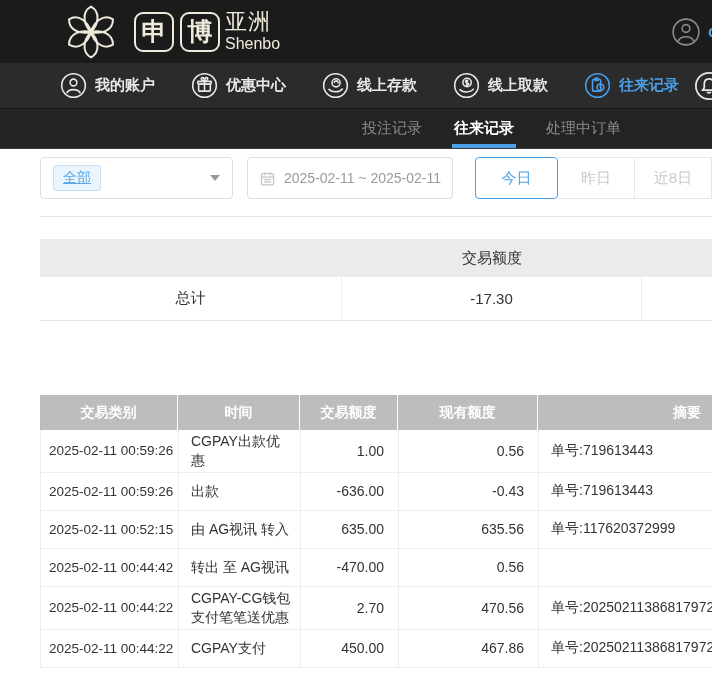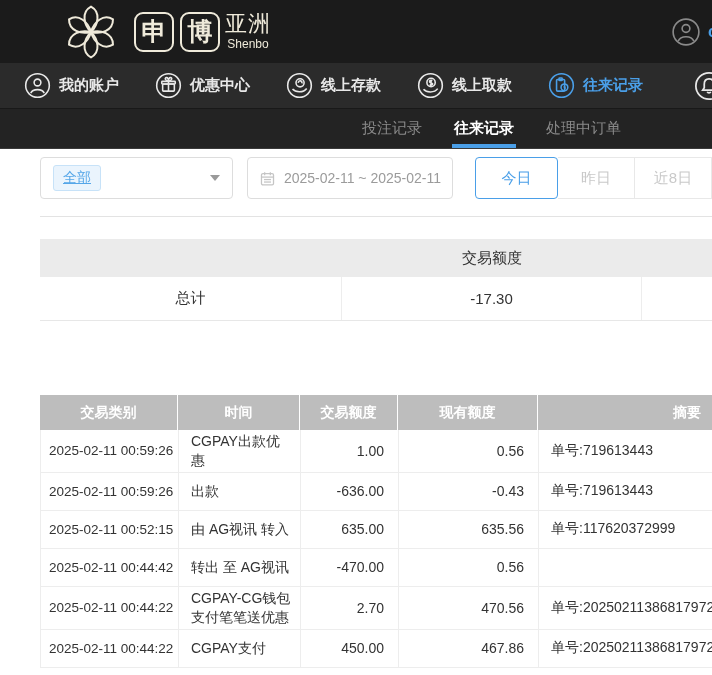--- a/index.html
+++ b/index.html
@@ -8,27 +8,27 @@
     background:#fff;font-family:"Liberation Sans",sans-serif;
   }
   
   .topbar{height:63px;background:#1b1b1b;position:relative;overflow:hidden;display:flex;align-items:center;}
   .logo{display:flex;align-items:center;margin-left:54px;cursor:pointer;}
   .flower{width:74px;height:60px;display:flex;align-items:center;justify-content:center;}
   .logo-box{width:36px;height:36px;border:2px solid #efeada;border-radius:9px;display:flex;align-items:center;
     justify-content:center;font-size:25px;font-weight:bold;color:#efeada;margin-left:6px;}
   .logo-right{display:flex;flex-direction:column;color:#efeada;line-height:1;margin-left:5px;}
   .logo-region{font-size:22px;letter-spacing:1px;}
-  .logo-sub{font-size:12px;margin-top:3px;text-align:center;}
+  .logo-sub{font-size:16px;margin-top:3px;}
   .topbar-user{position:absolute;right:-5px;top:0;height:100%;display:flex;align-items:center;gap:7px;cursor:pointer;}
   .avatar-icon{color:#8a8a8a;display:flex;}
   .username{color:#4A9FE8;font-size:16px;font-weight:bold;}
   
   .nav{height:45px;background:#2b2b2b;display:flex;align-items:center;position:relative;overflow:hidden;
-    padding-left:24px;gap:36px;border-bottom:1px solid #191919;}
+    padding-left:60px;gap:36px;border-bottom:1px solid #191919;}
   .nav-item{display:flex;align-items:center;gap:8px;color:#e8e8e8;font-size:15px;font-weight:bold;cursor:pointer;white-space:nowrap;}
   .nav-item.active{color:#4A9FE8;}
   .nav-icon{display:flex;}
   .nav-bell{position:absolute;right:-12px;top:50%;transform:translateY(-50%);color:#e8e8e8;display:flex;cursor:pointer;}
   
   .subnav{height:40px;background:#232323;display:flex;align-items:stretch;gap:32px;padding-left:362px;border-bottom:1px solid #3a3a3a;box-sizing:border-box;}
   .subnav-tab{display:flex;align-items:center;color:#8a8a8a;font-size:15px;position:relative;cursor:pointer;white-space:nowrap;}
   .subnav-tab.active{color:#fff;font-weight:bold;}
   .subnav-tab.active::after{content:"";position:absolute;left:-2px;right:-2px;bottom:0;height:4px;background:#4A9FE8;}
   

